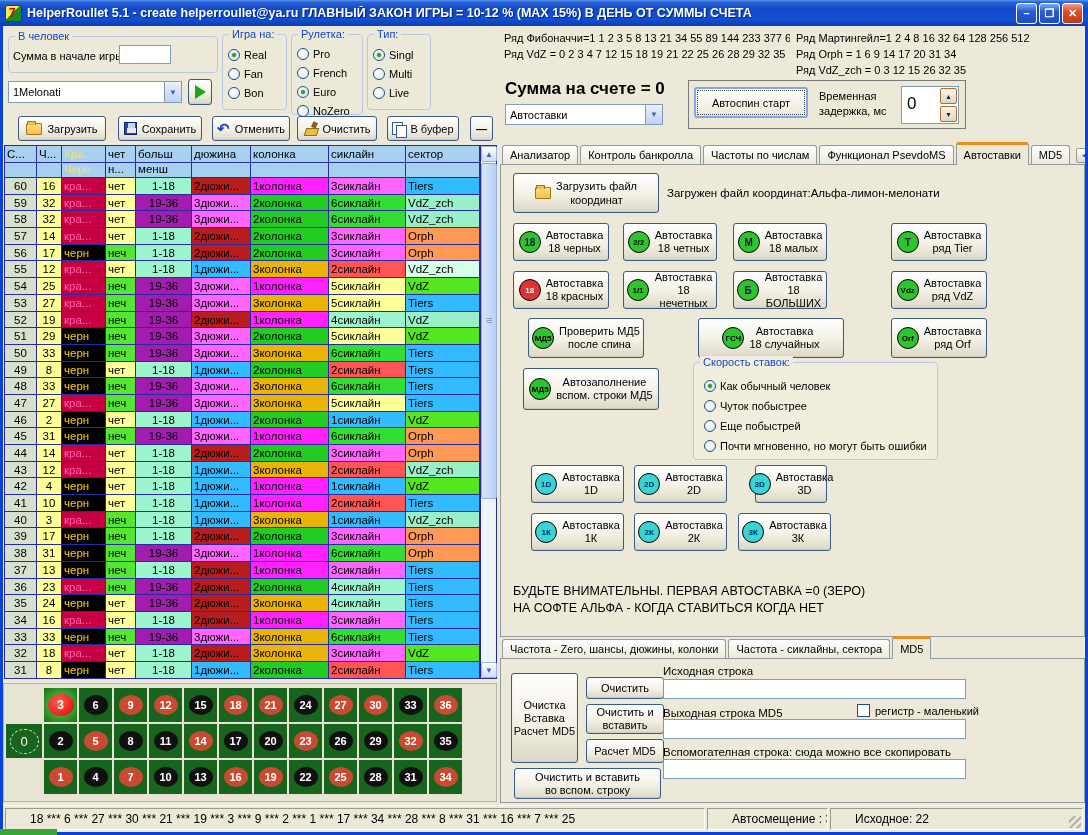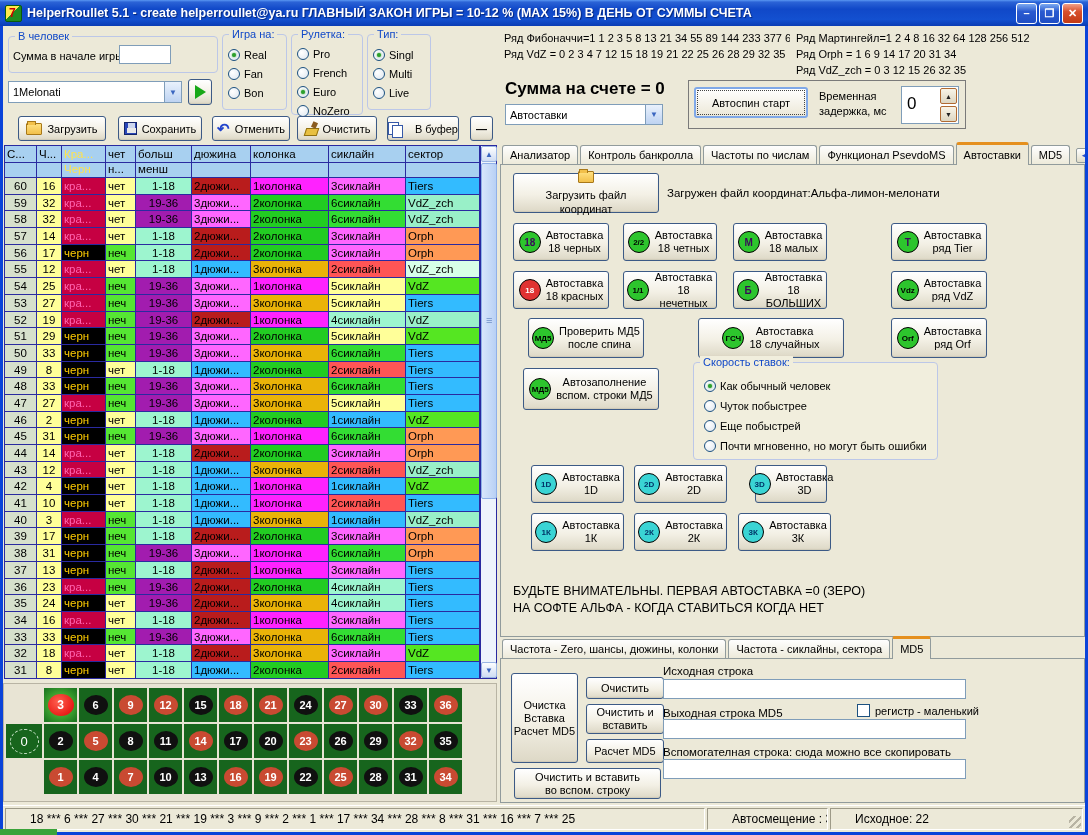--- a/index.html
+++ b/index.html
@@ -126,21 +126,21 @@
     border-radius:3px 3px 0 0; margin-right:2px; white-space:nowrap; font-size:11px; }
   .tab.active { height:23px; border-top:3px solid #e5901e; padding-top:4px; background:#ece9d8; position:relative; z-index:2; }
   .tabarrows { display:flex; gap:1px; margin-left:4px; margin-bottom:2px; }
   .tabarrows div { width:16px; height:15px; border:1px solid #919b9c; border-radius:2px; background:linear-gradient(#fff,#e0dcc8);
     color:#2a52c8; font-size:8px; display:flex; align-items:center; justify-content:center; }
 
   .mtabs { left:502px; top:142px; width:586px; height:23px; }
   .mpanel { position:absolute; left:500px; top:164px; width:585px; height:473px; border:1px solid #919b9c; background:#ece9d8; }
 
   
-  .loadbtn { position:absolute; left:12px; top:8px; width:146px; height:40px; flex-direction:column; text-align:center; line-height:14px; }
+  .loadbtn { position:absolute; left:12px; top:8px; width:146px; height:40px; flex-direction:row; text-align:center; line-height:14px; }
   .loaded-label { position:absolute; left:166px; top:22px; font-size:11.5px; white-space:nowrap; }
   .betbtn { position:absolute; height:38px; padding:0 3px; text-align:center; line-height:13px; }
   .bicon { width:22px; height:22px; flex:none; border-radius:50%; border:1px solid #000; background:#2dc52d; color:#000;
     display:flex; align-items:center; justify-content:center; font-size:8px; font-weight:bold; overflow:hidden; }
   .bicon.red { background:#e03232; color:#fff; }
   .bicon.cyan { background:#3ad4d4; color:#003366; }
   .bicon.dark { color:#3a0a5a; font-size:10px; }
   .speedbox { left:192px; top:197px; width:245px; height:98px; background:#f1eedd; }
   .speedbox .radio { margin-left:8px; margin-top:1px; }
   .speedbox .gtitle { background:#f1eedd; }
@@ -255,21 +255,21 @@
     <span>Сохранить</span>
   </div>
   <div class="xpbtn tbtn" style="left:208px;width:78px;">
     <span class="ic ic-undo">↶</span>
     <span>Отменить</span>
   </div>
   <div class="xpbtn tbtn" style="left:293px;width:80px;">
     <span class="ic ic-brush"></span>
     <span>Очистить</span>
   </div>
-  <div class="xpbtn tbtn" style="left:383px;width:72px;justify-content:space-between;">
+  <div class="xpbtn tbtn" style="left:383px;width:72px;">
     <span class="ic ic-copy"></span>
     <span>В буфер</span>
   </div>
   <div class="xpbtn tbtn" style="left:466px;width:23px;font-weight:bold;">—</div>
 </div>
 
 <div class="table">
   <div class="tmain">
     <div id="table-head">
         <div class="trow thr1">

